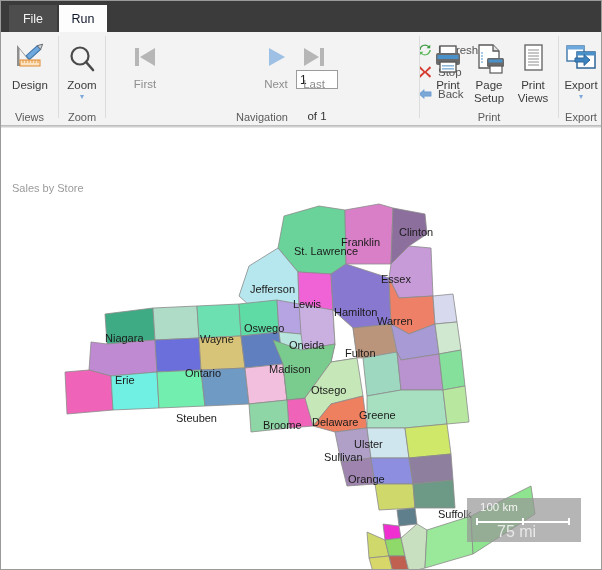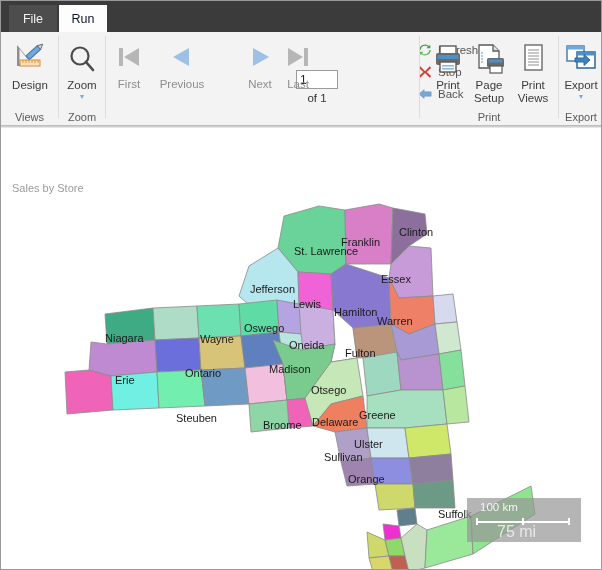--- a/index.html
+++ b/index.html
@@ -26,28 +26,28 @@
   .group{position:absolute;top:0;height:94px;box-sizing:border-box;}
   .group-sep{position:absolute;top:4px;width:1px;height:82px;background:#dcdcdc;}
   .grp-label{position:absolute;bottom:3px;width:100%;text-align:center;
              font-size:11px;color:#5a5a5a;}
 
   .bigbtn{position:absolute;top:4px;width:56px;text-align:center;cursor:default;}
   .bigbtn .ico{height:40px;display:flex;align-items:flex-end;justify-content:center;}
   .bigbtn .cap{font-size:11.5px;color:#3b3b3b;margin-top:3px;line-height:13px;}
   .caret{font-size:8px;color:#7da7d9;line-height:8px;margin-top:1px;}
 
-  .navbtn{position:absolute;top:4px;text-align:center;width:44px;}
+  .navbtn{position:absolute;top:4px;text-align:center;width:44px;padding-left:16px;}
   .navbtn .ico{height:42px;display:flex;align-items:center;justify-content:center;}
   .navbtn .cap{font-size:11.5px;color:#8d8d8d;}
 
   .pagebox{position:absolute;left:190px;top:38px;width:42px;height:19px;
            border:1px solid #9b9b9b;background:#fff;box-sizing:border-box;
            font-size:12px;padding:1px 3px;color:#222;}
-  .ofbox{position:absolute;left:190px;top:60px;width:42px;text-align:center;
+  .ofbox{position:absolute;left:190px;top:78px;width:42px;text-align:center;
          font-size:11.5px;color:#333;}
 
   .smallrow{position:absolute;left:312px;font-size:11.5px;color:#555;
             display:flex;align-items:center;gap:6px;height:18px;}
 
   
   .body{position:absolute;left:0;right:0;top:126px;bottom:0;background:#fff;
         border-top:1px solid #e6e6e6;}
   .report-title{position:absolute;left:11px;top:54px;font-size:11px;color:#9b9b9b;}
   .mapwrap{position:absolute;left:0;top:0;right:0;bottom:0;}
@@ -118,28 +118,20 @@
       <div class="navbtn" style="left:1px;">
         <div class="ico">
           <svg width="30" height="26" viewBox="0 0 30 26">
             <rect x="5" y="4" width="4" height="18" fill="#b6b6b6"></rect>
             <polygon points="25,4 25,22 10,13" fill="#b6b6b6"></polygon>
           </svg>
         </div>
         <div class="cap">First</div>
       </div>
 
-      <div class="navbtn" style="left:45px;width:62px;">
-        <div class="ico">
-          <svg width="30" height="26" viewBox="0 0 30 26">
-            <polygon points="22,4 22,22 6,13" fill="#9dc0e4"></polygon>
-          </svg>
-        </div>
-        <div class="cap">Previous</div>
-      </div>
 
       <input class="pagebox" value="1" style="">
       <div class="ofbox">of  1</div>
 
       <div class="navbtn" style="left:132px;">
         <div class="ico">
           <svg width="30" height="26" viewBox="0 0 30 26">
             <polygon points="8,4 8,22 24,13" fill="#9dc0e4"></polygon>
           </svg>
         </div>
@@ -171,20 +163,21 @@
         <span>Stop</span>
       </div>
 
       <div class="smallrow" style="top:53px;">
         <svg width="14" height="14" viewBox="0 0 16 16">
           <polygon points="1,8 7,3 7,5.5 15,5.5 15,10.5 7,10.5 7,13" fill="#7ba7d7" stroke="#5b8fc9" stroke-width="0.6"></polygon>
         </svg>
         <span>Back</span>
       </div>
 
+      <div class="grp-label">Navigation</div>
     </div>
     <div class="group-sep" style="left:418px;"></div>
 
     <div class="group" style="left:419px;width:138px;">
 
       <div class="bigbtn" style="left:5px;width:46px;">
         <div class="ico">
           <svg width="36" height="34" viewBox="0 0 36 34">
             <rect x="10" y="4" width="16" height="8" fill="#fff" stroke="#5a5a5a" stroke-width="1.4"></rect>
             <rect x="6" y="11" width="24" height="12" rx="2" fill="#6a6a6a"></rect>

